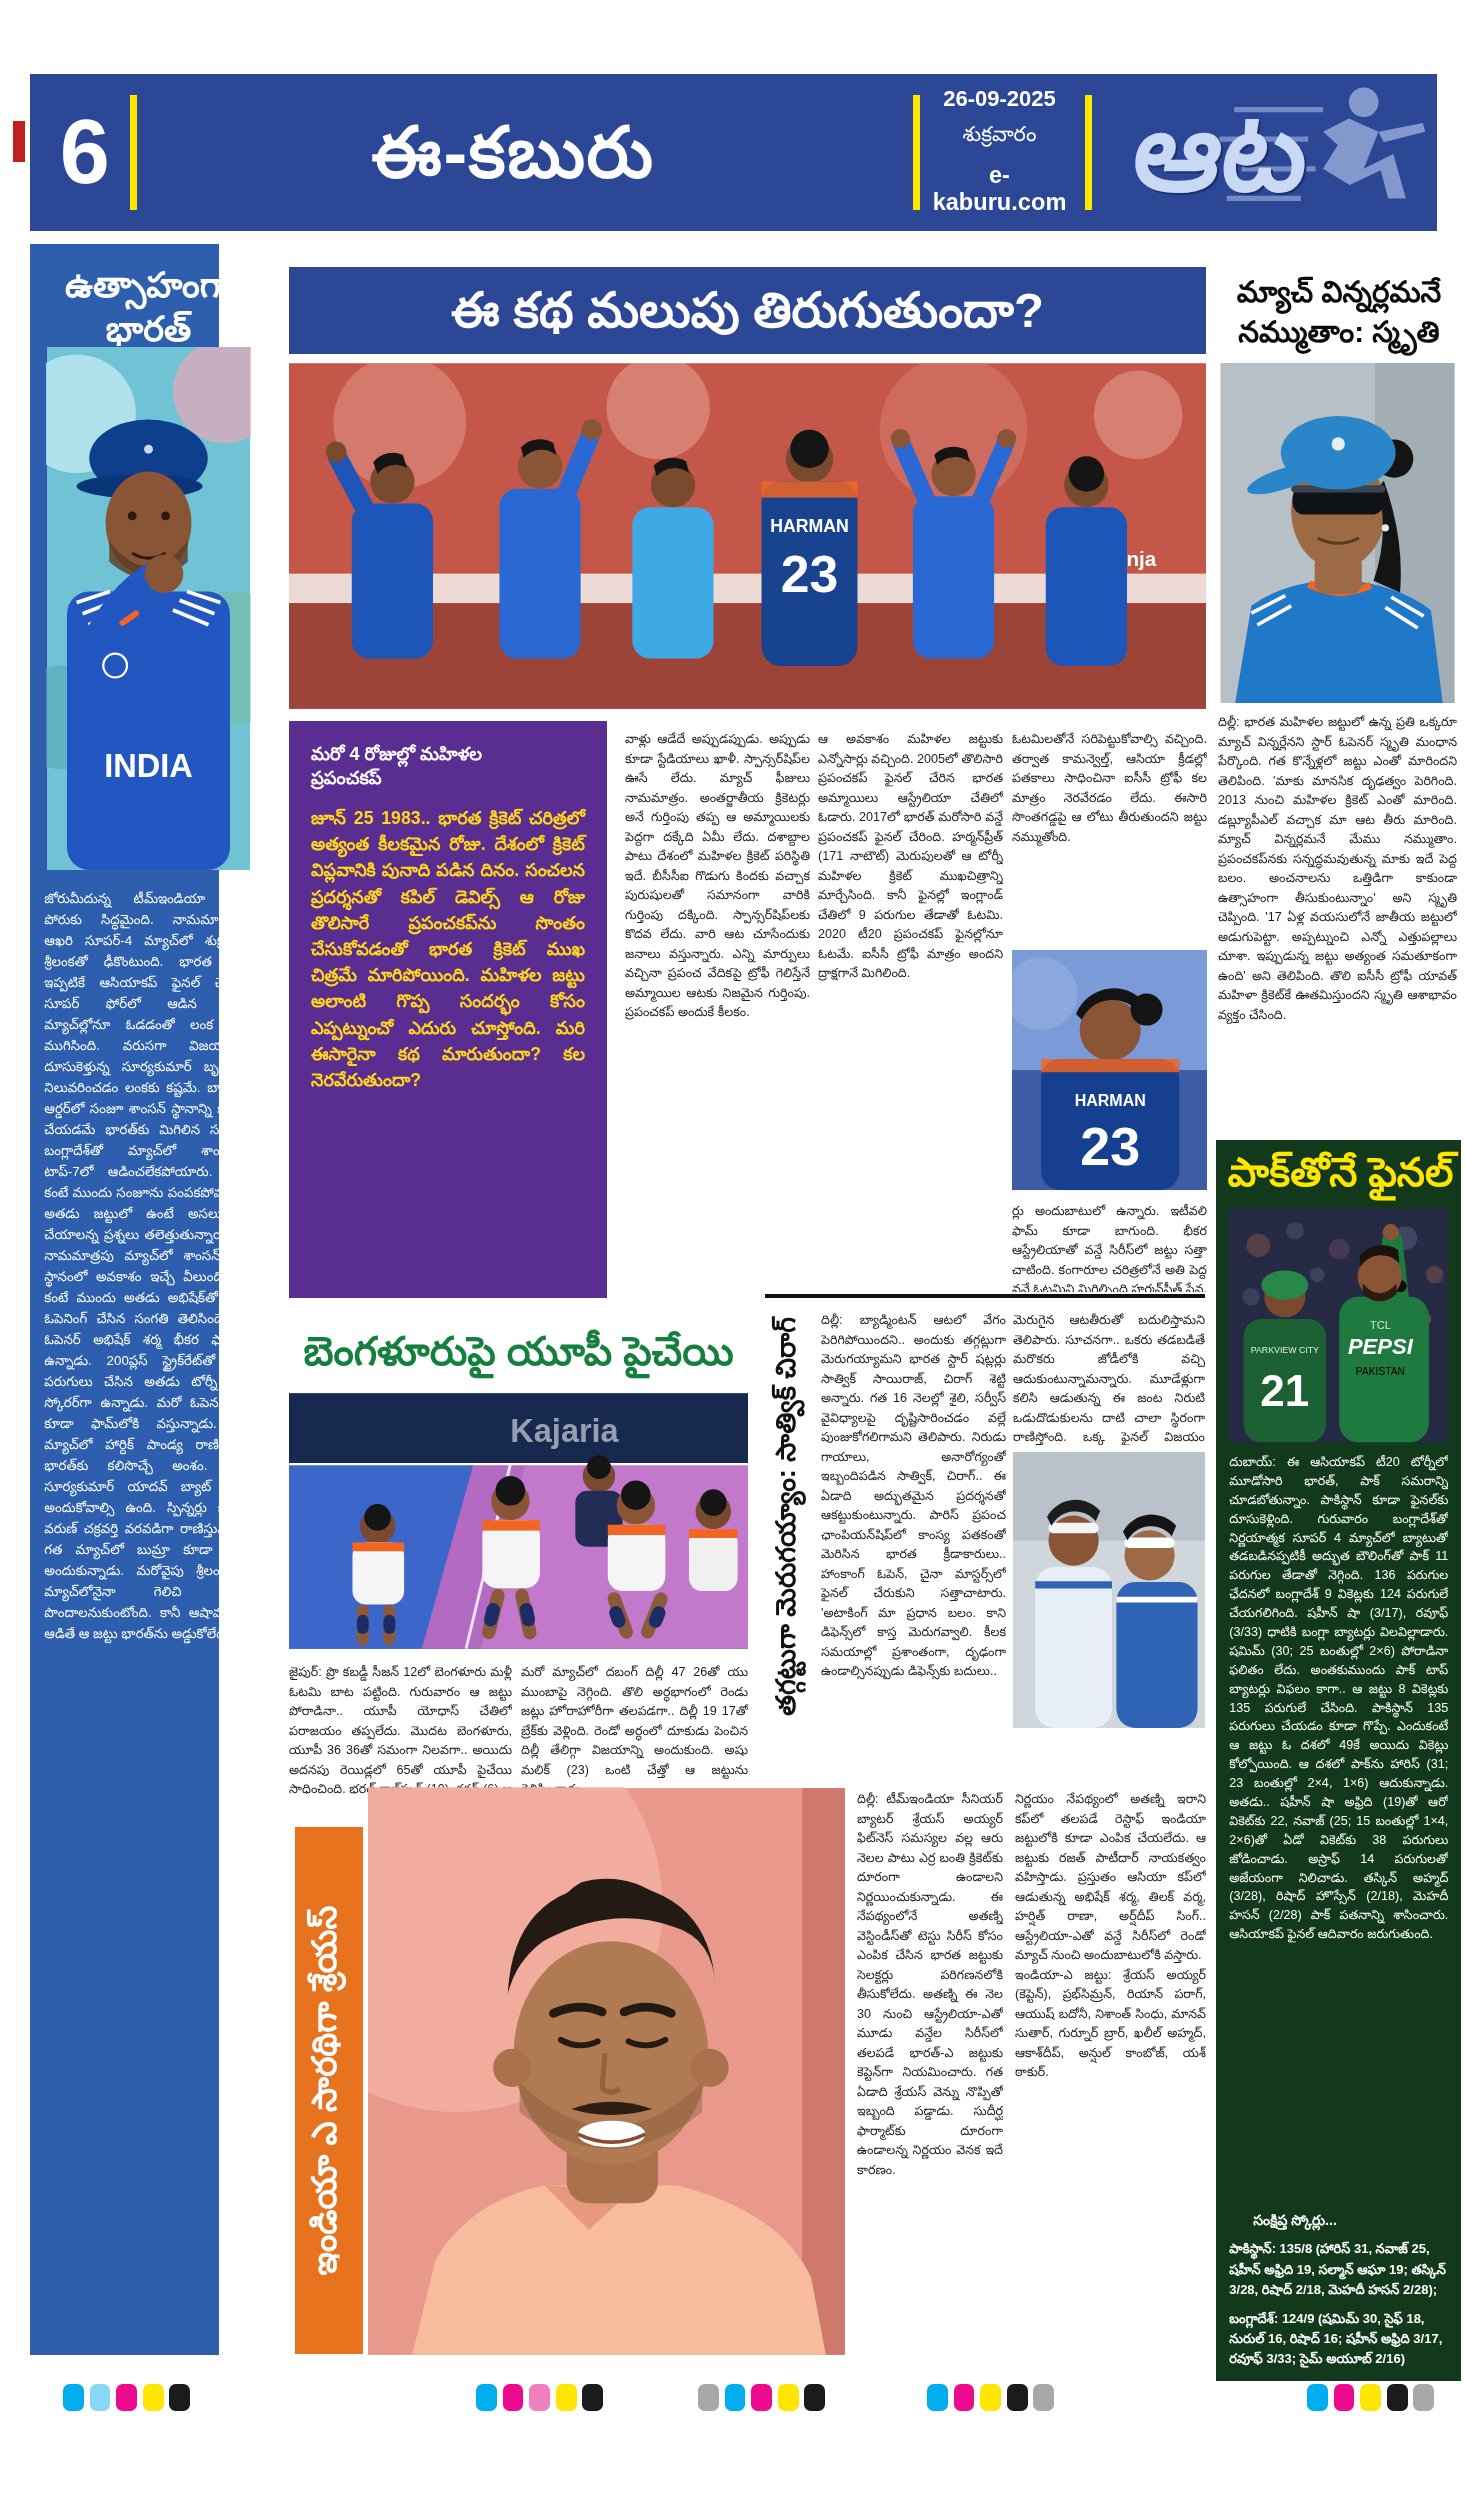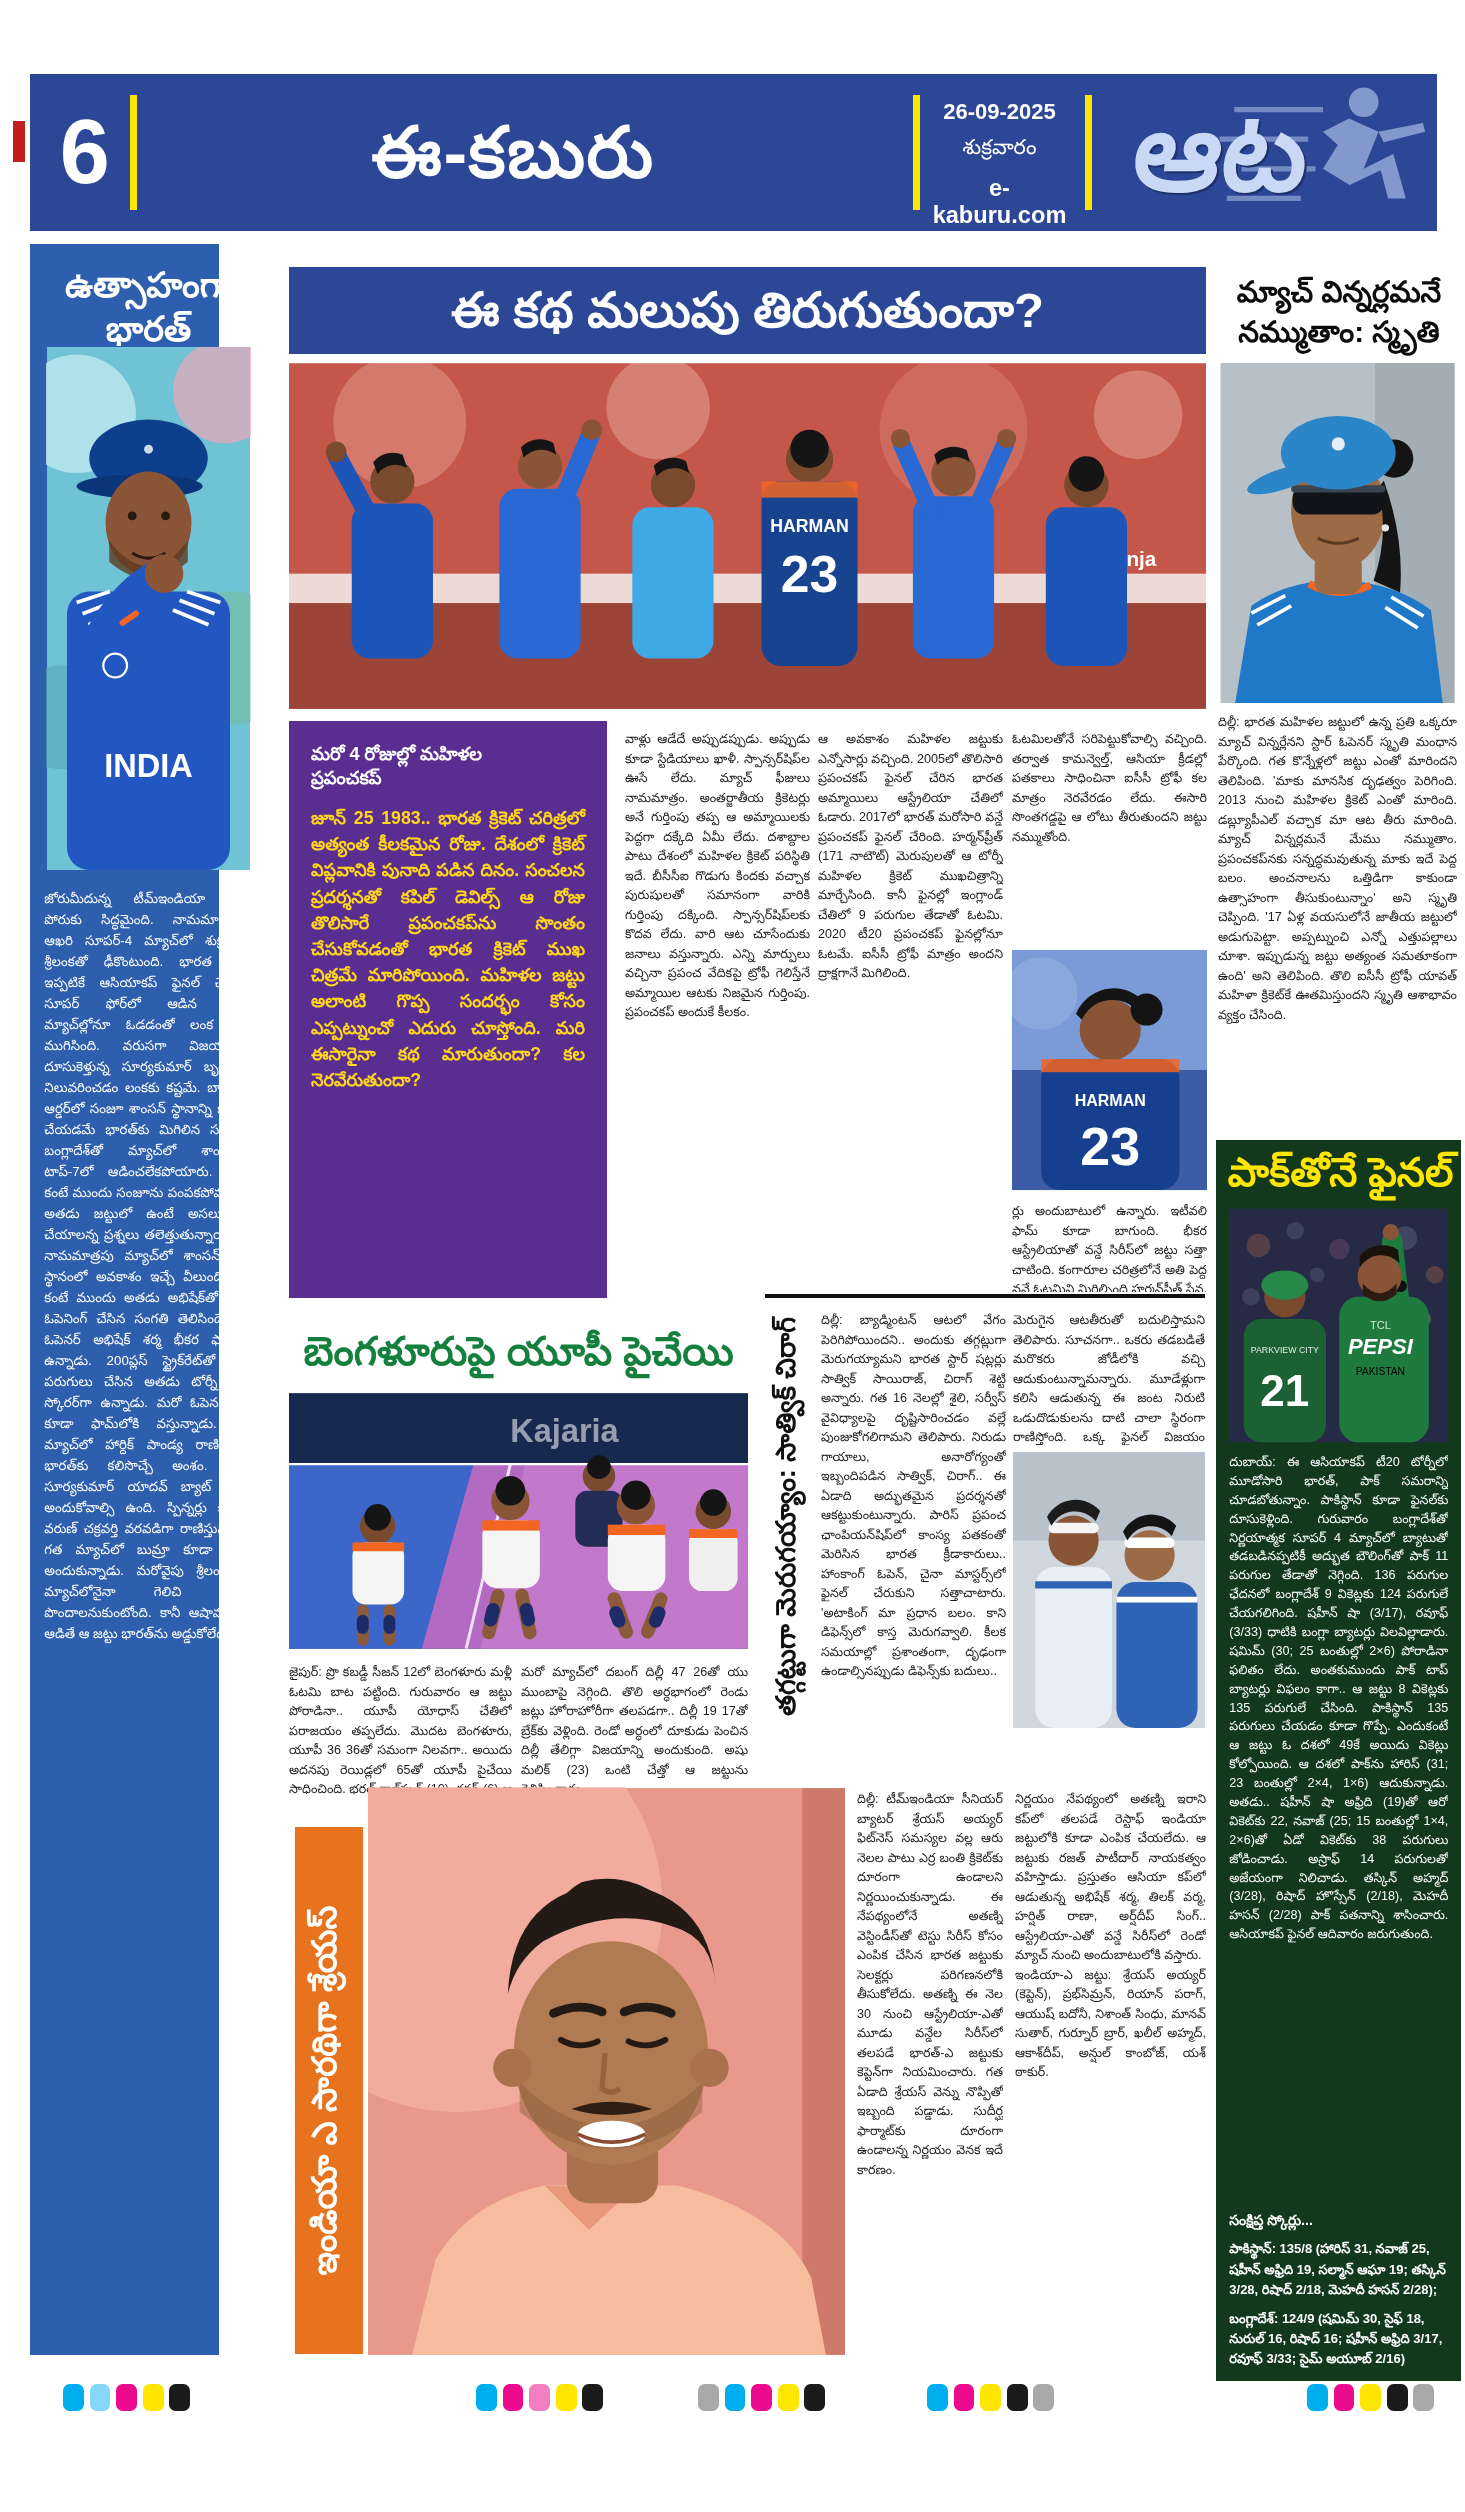--- a/index.html
+++ b/index.html
@@ -23,21 +23,21 @@
 
 <div id="page">
 
   <div class="abs" style="left:13.3px;top:121px;width:11.8px;height:41px;background:#c22020;"></div>
 
   <div class="abs" style="left: 29.5px; top: 74px; width: 1407px; height: 157px; background: rgb(43, 71, 150);">
     <div class="abs white bold center" style="left:7.4px;top:0;width:96px;height:157px;line-height:157px;font-size:90px;">6</div>
     <div class="abs ybar" style="left:100px;"></div>
     <div class="abs white bold center" style="left:140px;top:0;width:687px;height:157px;line-height:157px;font-size:71px;letter-spacing:1.5px;">ఈ-కబురు</div>
     <div class="abs ybar" style="left:883px;"></div>
-    <div class="abs white center" style="left:896px;top:25px;width:148px;">
+    <div class="abs white center" style="left:896px;top:12px;width:148px;">
       <div class="bold" style="font-size:22px;margin-bottom:10.3px;">26-09-2025</div>
       <div style="font-size:20.7px;margin-bottom:10.3px;">శుక్రవారం</div>
       <div class="bold" style="font-size:23.6px;">e-kaburu.com</div>
     </div>
     <div class="abs ybar" style="left:1055px;"></div>
 
     <svg class="abs" style="left:1182px;top:5.9px;" width="222" height="148" viewBox="0 0 300 200">
       <g fill="#93a7d6" opacity="0.85">
         <circle cx="205" cy="30" r="20"></circle>
         <path d="M185,52 L225,70 L205,120 L245,100 L262,160 L238,160 L228,122 L186,142 L150,120 L170,88 L150,70 Z"></path>
@@ -303,21 +303,21 @@
       <text x="206" y="198" text-anchor="middle" fill="#ffffff" font-size="30" font-weight="bold" font-style="italic">PEPSI</text>
       <text x="206" y="226" text-anchor="middle" fill="#d8ecd f" font-size="14">PAKISTAN</text>
       <rect x="20" y="150" width="112" height="168" rx="24" fill="#1b6134"></rect>
       <circle cx="76" cy="120" r="28" fill="#7a4a2e"></circle>
       <ellipse cx="76" cy="104" rx="32" ry="20" fill="#27884a"></ellipse>
       <text x="76" y="196" text-anchor="middle" fill="#dff0e4" font-size="12">PARKVIEW CITY</text>
       <text x="76" y="268" text-anchor="middle" fill="#ffffff" font-size="60" font-weight="bold">21</text>
     </svg>
     <div class="abs white just" style="left:13.3px;top:313px;width:219px;bottom:260px;font-size:12.6px;line-height:1.5;overflow:hidden;">దుబాయ్: ఈ ఆసియాకప్ టీ20 టోర్నీలో మూడోసారి భారత్, పాక్ సమరాన్ని చూడబోతున్నాం. పాకిస్థాన్ కూడా ఫైనల్‌కు దూసుకెళ్లింది. గురువారం బంగ్లాదేశ్‌తో నిర్ణయాత్మక సూపర్ 4 మ్యాచ్‌లో బ్యాటుతో తడబడినప్పటికీ అద్భుత బౌలింగ్‌తో పాక్ 11 పరుగుల తేడాతో నెగ్గింది. 136 పరుగుల ఛేదనలో బంగ్లాదేశ్ 9 వికెట్లకు 124 పరుగులే చేయగలిగింది. షహీన్ షా (3/17), రవూఫ్ (3/33) ధాటికి బంగ్లా బ్యాటర్లు విలవిల్లాడారు. షమిమ్ (30; 25 బంతుల్లో 2×6) పోరాడినా ఫలితం లేదు. అంతకుముందు పాక్ టాప్ బ్యాటర్లు విఫలం కాగా.. ఆ జట్టు 8 వికెట్లకు 135 పరుగులే చేసింది. పాకిస్థాన్ 135 పరుగులు చేయడం కూడా గొప్పే. ఎందుకంటే ఆ జట్టు ఓ దశలో 49కే అయిదు వికెట్లు కోల్పోయింది. ఆ దశలో పాక్‌ను హారిస్ (31; 23 బంతుల్లో 2×4, 1×6) ఆదుకున్నాడు. అతడు.. షహీన్ షా అఫ్రిది (19)తో ఆరో వికెట్‌కు 22, నవాజ్ (25; 15 బంతుల్లో 1×4, 2×6)తో ఏడో వికెట్‌కు 38 పరుగులు జోడించాడు. అస్రాఫ్ 14 పరుగులతో అజేయంగా నిలిచాడు. తస్కిన్ అహ్మద్ (3/28), రిషాద్ హొస్సేన్ (2/18), మెహదీ హసన్ (2/28) పాక్ పతనాన్ని శాసించారు. ఆసియాకప్ ఫైనల్ ఆదివారం జరుగుతుంది.</div>
     <div class="abs white" style="left:13.3px;bottom:11.8px;width:219px;">
-      <div class="bold" style="font-size:14px;margin-bottom:7.4px;">సంక్షిప్త స్కోర్లు...</div>
+      <div class="bold" style="font-size:14px;margin-bottom:7.4px;margin-left:24px;">సంక్షిప్త స్కోర్లు...</div>
       <div class="bold" style="font-size:13px;line-height:1.55;margin-bottom:8.9px;">పాకిస్థాన్: 135/8 (హారిస్ 31, నవాజ్ 25, షహీన్ అఫ్రిది 19, సల్మాన్ ఆఘా 19; తస్కిన్ 3/28, రిషాద్ 2/18, మెహదీ హసన్ 2/28);</div>
       <div class="bold" style="font-size:13px;line-height:1.55;">బంగ్లాదేశ్: 124/9 (షమిమ్ 30, సైఫ్ 18, నురుల్ 16, రిషాద్ 16; షహీన్ అఫ్రిది 3/17, రవూఫ్ 3/33; సైమ్ అయూబ్ 2/16)</div>
     </div>
   </div>
 
   <div class="abs" style="left:63px;top:2384px;width:133px;height:26.6px;">
     <div class="pill" style="left: 0px; background: rgb(0, 174, 239);"></div>
     <div class="pill" style="left: 26.6px; background: rgb(134, 215, 248);"></div>
     <div class="pill" style="left: 53px; background: rgb(236, 10, 142);"></div>
     <div class="pill" style="left: 80px; background: rgb(255, 230, 0);"></div>

